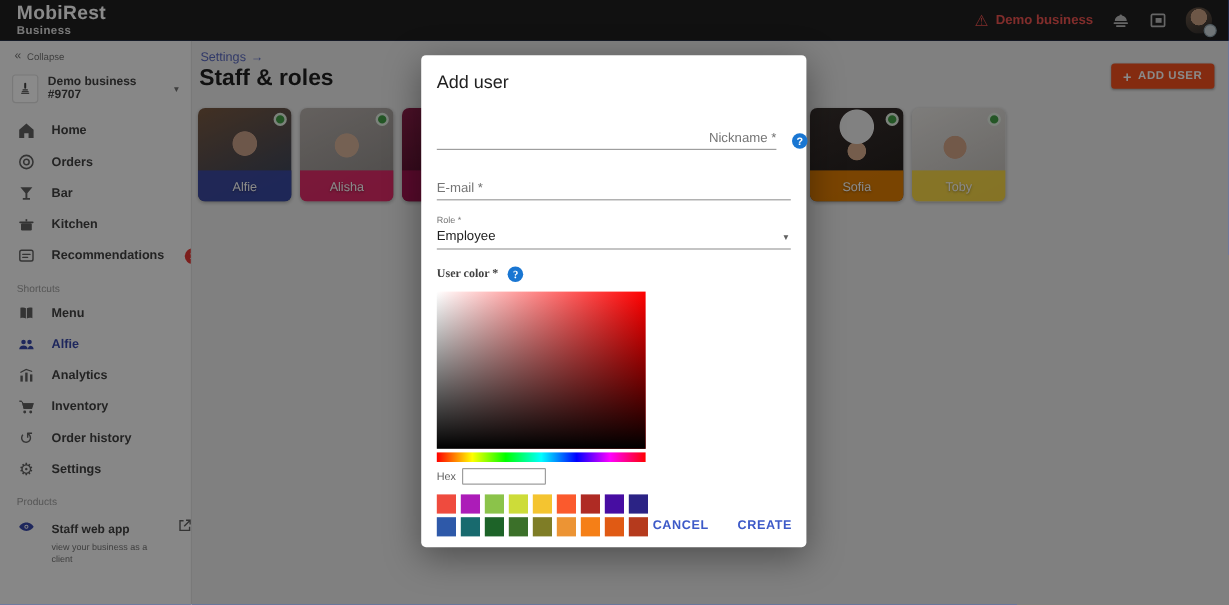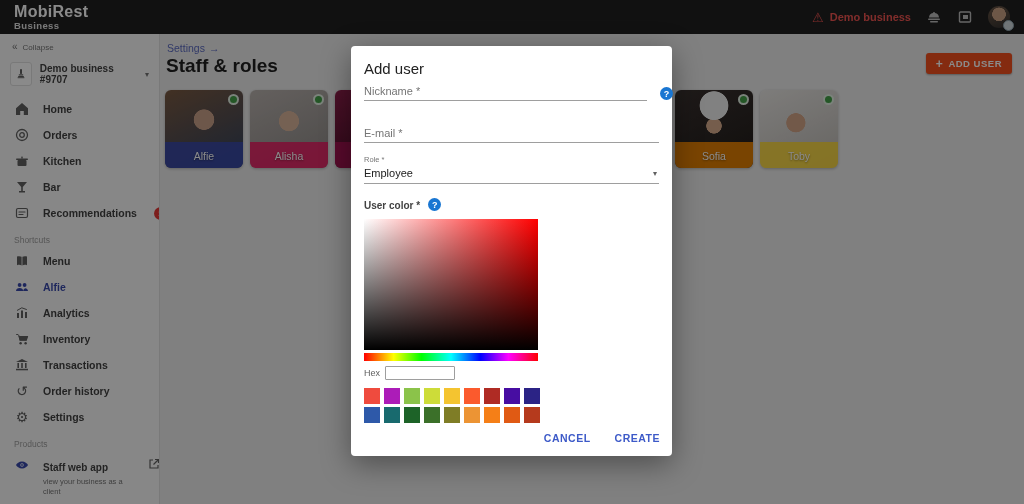--- a/index.html
+++ b/index.html
@@ -74,35 +74,35 @@
   .card-status { position:absolute; top:4px; right:4px; width:11px; height:11px; border-radius:50%;
                  background:#43A047; border:2px solid rgba(255,255,255,.85); }
 
   
   .overlay { position:absolute; inset:0; background:rgba(0,0,0,.46); z-index:10; }
   .modal { position:absolute; left:351px; top:46px; width:321px; height:410px; background:#fff;
            border-radius:4px; box-shadow:0 8px 30px rgba(0,0,0,.4); z-index:20; padding:14px 13px; }
   .modal-title { font-size:15px; font-weight:500; color:#212121; }
 
   .field { position:relative; margin-top:0; }
-  .field-nickname { margin-top:8px; width:283px; }
+  .field-nickname { margin-top:32px; width:283px;text-align:right; }
   .field-email { margin-top:26px; width:295px; }
   .field-label { font-size:11px; color:#757575; }
   .field-line { height:1px; background:#9e9e9e; margin-top:3px; }
   .help-circle { position:absolute; width:13px; height:13px; border-radius:50%; background:#1976D2; color:#fff;
                  font-size:9px; font-weight:bold; display:flex; align-items:center; justify-content:center; cursor:pointer; }
   .help-nickname { right:-26px; top:2px; }
 
   .role-field { margin-top:12px; width:295px; position:relative; cursor:pointer; }
   .role-label { font-size:7.5px; color:#757575; }
   .role-value { font-size:11px; color:#212121; margin-top:3px; }
   .role-caret { position:absolute; right:2px; bottom:6px; font-size:8px; color:#616161; }
   .role-line { height:1px; background:#9e9e9e; margin-top:4px; }
 
-  .usercolor-row { display:flex; align-items:flex-end; gap:8px; margin-top:14px; }
+  .usercolor-row { display:flex; align-items:center; gap:8px; margin-top:14px;font-family:Liberation Serif, serif; }
   .usercolor-label { font-size:10px; font-weight:600; color:#424242; }
   .help-inline { position:static; }
 
   .sv-square { margin-top:8px; width:174px; height:131px; cursor:crosshair;
                background:linear-gradient(to top, #000, rgba(0,0,0,0)), linear-gradient(to right, #fff, #f00); }
   .hue-bar { margin-top:3px; width:174px; height:8px; cursor:pointer;
              background:linear-gradient(to right,#f00,#ff0 17%,#0f0 33%,#0ff 50%,#00f 67%,#f0f 83%,#f00); }
   .hex-row { display:flex; align-items:center; gap:5px; margin-top:5px; }
   .hex-label { font-size:9px; color:#616161; }
   .hex-input { width:70px; height:14px; border:1px solid #9e9e9e; border-radius:1px; font-size:9px; padding:0 3px;
@@ -184,34 +184,34 @@
           <svg viewBox="0 0 14 14" width="14" height="14" fill="none" stroke="currentColor" stroke-width="1.3">
               <circle cx="7" cy="7" r="5.5"></circle>
               <circle cx="7" cy="7" r="2.3"></circle>
             </svg>
         </span>
         <span class="nav-label">Orders</span>
       </div>
       <div class="nav-item">
         <span class="nav-icon">
           <svg viewBox="0 0 14 14" width="14" height="14" fill="currentColor">
+              <path d="M2 2h10L7.8 7v4h2.2v1.4H4V11h2.2V7Z"></path>
+            </svg>
+        </span>
+        <span class="nav-label">Bar</span>
+      </div>
+      <div class="nav-item">
+        <span class="nav-icon">
+          <svg viewBox="0 0 14 14" width="14" height="14" fill="currentColor">
               <rect x="2.5" y="6" width="9" height="6" rx="1"></rect>
               <rect x="1" y="4.6" width="12" height="1.4" rx=".7"></rect>
               <rect x="6.3" y="2.6" width="1.4" height="2"></rect>
             </svg>
         </span>
         <span class="nav-label">Kitchen</span>
-      </div>
-      <div class="nav-item">
-        <span class="nav-icon">
-          <svg viewBox="0 0 14 14" width="14" height="14" fill="currentColor">
-              <path d="M2 2h10L7.8 7v4h2.2v1.4H4V11h2.2V7Z"></path>
-            </svg>
-        </span>
-        <span class="nav-label">Bar</span>
       </div>
       <div class="nav-item">
         <span class="nav-icon">
           <svg viewBox="0 0 14 14" width="14" height="14" fill="none" stroke="currentColor" stroke-width="1.2">
               <rect x="1.5" y="2.5" width="11" height="9" rx="1.5"></rect>
               <path d="M4 6h6M4 8.5h4" stroke-linecap="round"></path>
             </svg>
         </span>
         <span class="nav-label">Recommendations</span>
         <span class="nav-badge">1</span>
@@ -251,32 +251,20 @@
       <div class="nav-item">
         <span class="nav-icon">
           <svg viewBox="0 0 14 14" width="14" height="14" fill="currentColor">
               <path d="M1 2h2l1.6 6.5h6.8L13 4H4.3"></path>
               <path d="M1 2h2l1.7 6.8h7L13.2 4H4.4l-.3-1.3H1Z"></path>
               <circle cx="5.6" cy="11.3" r="1.2"></circle>
               <circle cx="10.6" cy="11.3" r="1.2"></circle>
             </svg>
         </span>
         <span class="nav-label">Inventory</span>
-      </div>
-      <div class="nav-item">
-        <span class="nav-icon">
-          <svg viewBox="0 0 14 14" width="14" height="14" fill="currentColor">
-              <path d="M7 1 13 4H1Z"></path>
-              <rect x="2.4" y="5" width="1.6" height="5"></rect>
-              <rect x="6.2" y="5" width="1.6" height="5"></rect>
-              <rect x="10" y="5" width="1.6" height="5"></rect>
-              <rect x="1" y="10.8" width="12" height="1.5"></rect>
-            </svg>
-        </span>
-        <span class="nav-label">Transactions</span>
       </div>
       <div class="nav-item">
         <span class="nav-icon">↺</span>
         <span class="nav-label">Order history</span>
       </div>
       <div class="nav-item">
         <span class="nav-icon">⚙</span>
         <span class="nav-label">Settings</span>
       </div>
 

